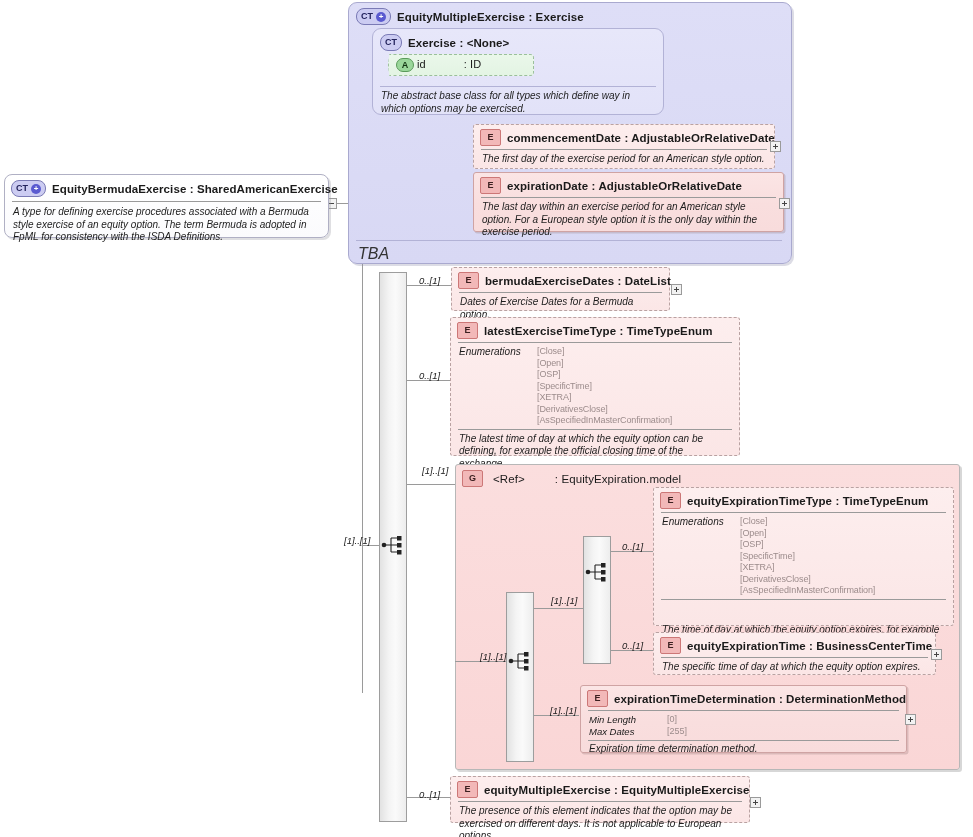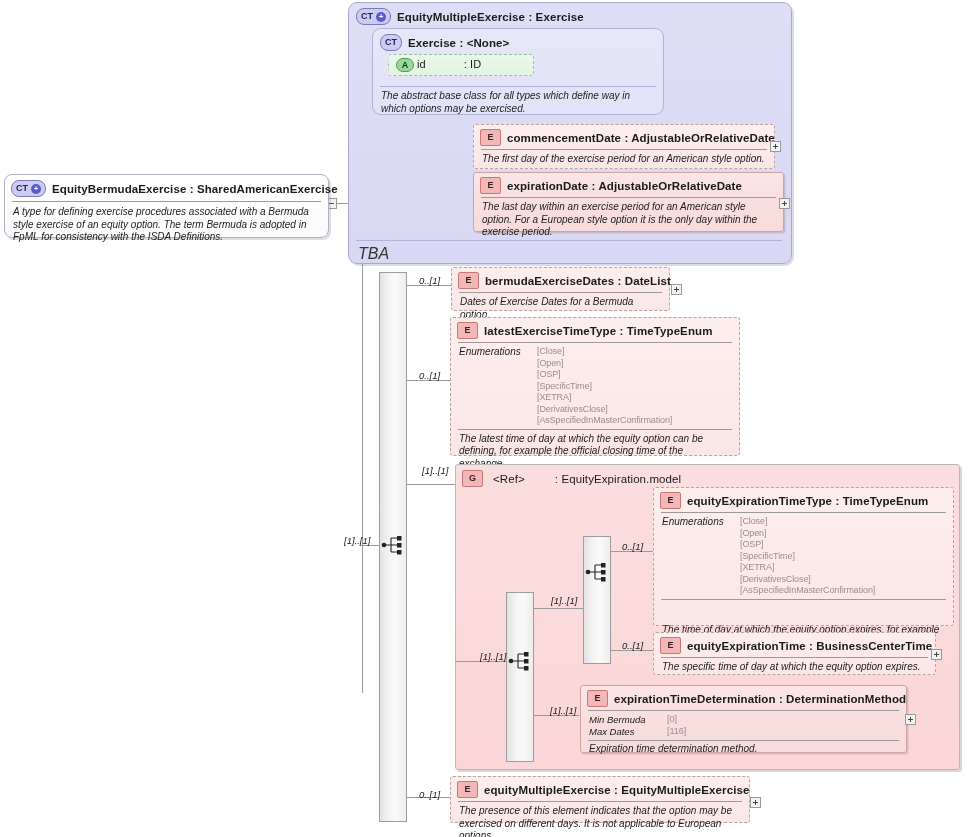--- a/index.html
+++ b/index.html
@@ -308,26 +308,26 @@
   <div class="hdr" style="padding:4px 6px 3px 6px;">
     <span class="badge badge-E">
         <span>E</span>
       </span>
     <span class="ttl">expirationTimeDetermination : DeterminationMethod</span>
   </div>
   <div class="sep"></div>
   <div class="facets">
     <div>
       <div class="row">
-        <span class="fl">Min Bermuda</span>
+        <span class="fl">Min Length</span>
         <span class="fv">[0]</span>
       </div>
       <div class="row">
         <span class="fl">Max Dates</span>
-        <span class="fv">[116]</span>
+        <span class="fv">[255]</span>
       </div>
     </div>
   </div>
   <div class="sep"></div>
   <div class="doc" style="padding-top:2px;">Expiration time determination method.</div>
 </div>
 <div class="exp plus" style="left:905px;top:714px;"></div>
 
 <div class="node pink-dash" style="left:450px;top:776px;width:300px;height:47px;">
   <div class="hdr" style="padding:4px 6px 3px 6px;">

